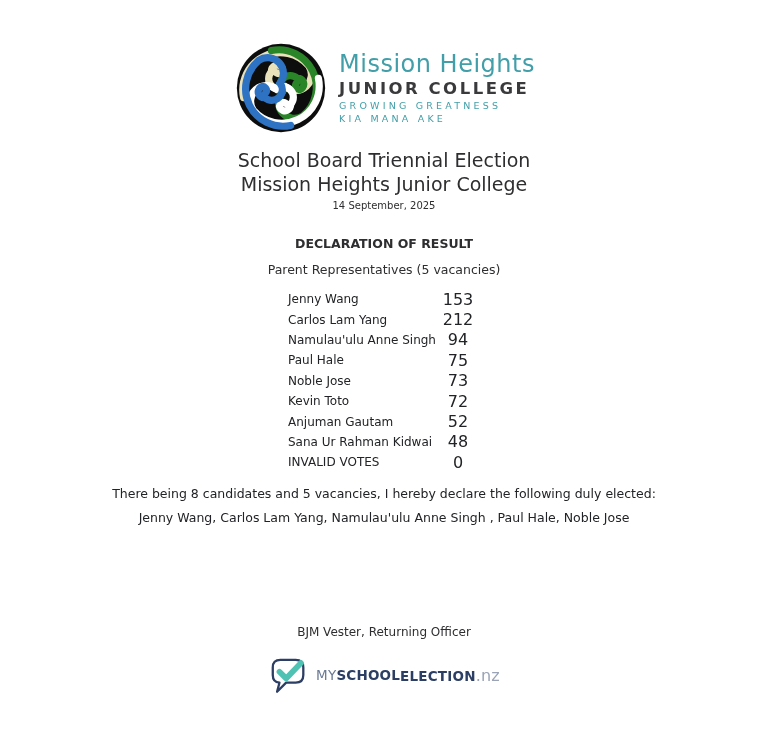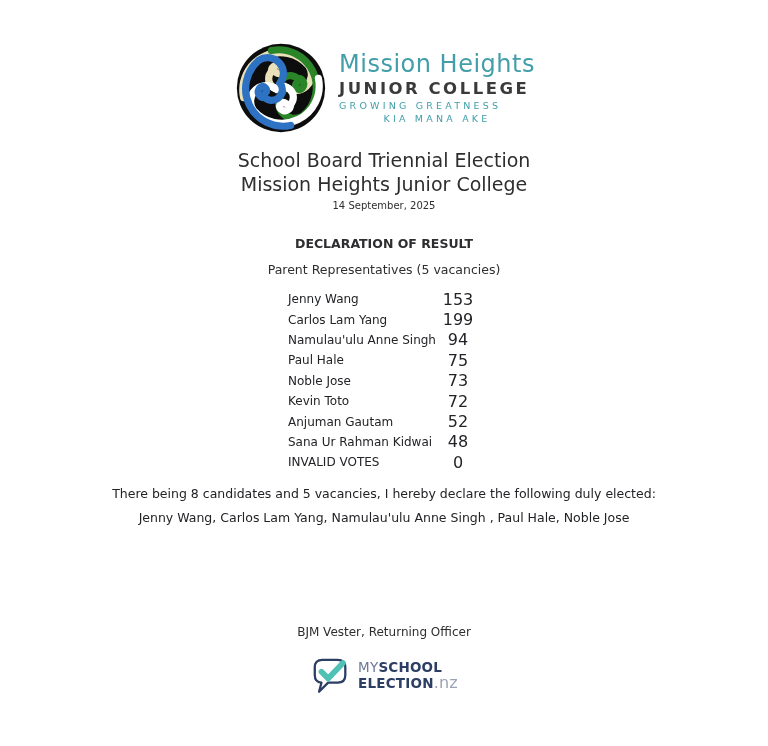--- a/index.html
+++ b/index.html
@@ -19,21 +19,21 @@
     color:var(--body-text);
   }
   .page{width:768px;height:746px;position:relative;}
 
   
   .logo-row{
     margin-top:40px;
     display:flex;justify-content:center;align-items:center;gap:10px;
   }
   .koru-emblem{width:96px;height:96px;flex:0 0 auto;}
-  .school-text{display:flex;flex-direction:column;align-items:center;line-height:1.05;}
+  .school-text{display:flex;flex-direction:column;line-height:1.05;}
   .school-name1{
     color:var(--teal);font-size:24px;letter-spacing:0.5px;
     align-self:flex-start;
   }
   .school-name2{
     color:#3a3a3c;font-size:16.5px;font-weight:bold;letter-spacing:2.5px;
     margin-top:3px;align-self:flex-start;
   }
   .school-tag1{
     color:var(--teal);font-size:9.5px;letter-spacing:3.2px;margin-top:4px;
@@ -80,21 +80,21 @@
   
   .officer-line{
     margin-top:94px;text-align:center;font-size:12px;color:var(--dark);
   }
   .brand-logo{
     margin-top:16px;
     display:flex;justify-content:center;align-items:center;gap:6px;
     cursor:pointer;
   }
   .bubble-icon{width:42px;height:42px;}
-  .brand-text{display:flex;flex-direction:column;line-height:15px;}
+  .brand-text{display:flex;flex-direction:row;line-height:15px;}
   .brand-line{font-size:13.5px;letter-spacing:0.2px;white-space:nowrap;}
   .brand-my{color:var(--brand-my);font-weight:normal;}
   .brand-school{color:var(--navy);font-weight:bold;}
   .brand-election{color:var(--navy);font-weight:bold;}
   .brand-nz{color:var(--nz-gray);font-weight:normal;font-size:16px;}
 </style>
 </head>
 <body>
 
 <div class="page">
@@ -126,21 +126,21 @@
   <div class="decl-heading">DECLARATION OF RESULT</div>
   <div class="decl-subheading">Parent Representatives (5 vacancies)</div>
 
   <div class="results-table">
       <div class="result-row">
         <div class="c-name">Jenny Wang</div>
         <div class="c-votes">153</div>
       </div>
       <div class="result-row">
         <div class="c-name">Carlos Lam Yang</div>
-        <div class="c-votes">199</div>
+        <div class="c-votes">212</div>
       </div>
       <div class="result-row">
         <div class="c-name">Namulau'ulu Anne Singh</div>
         <div class="c-votes">94</div>
       </div>
       <div class="result-row">
         <div class="c-name">Paul Hale</div>
         <div class="c-votes">75</div>
       </div>
       <div class="result-row">

